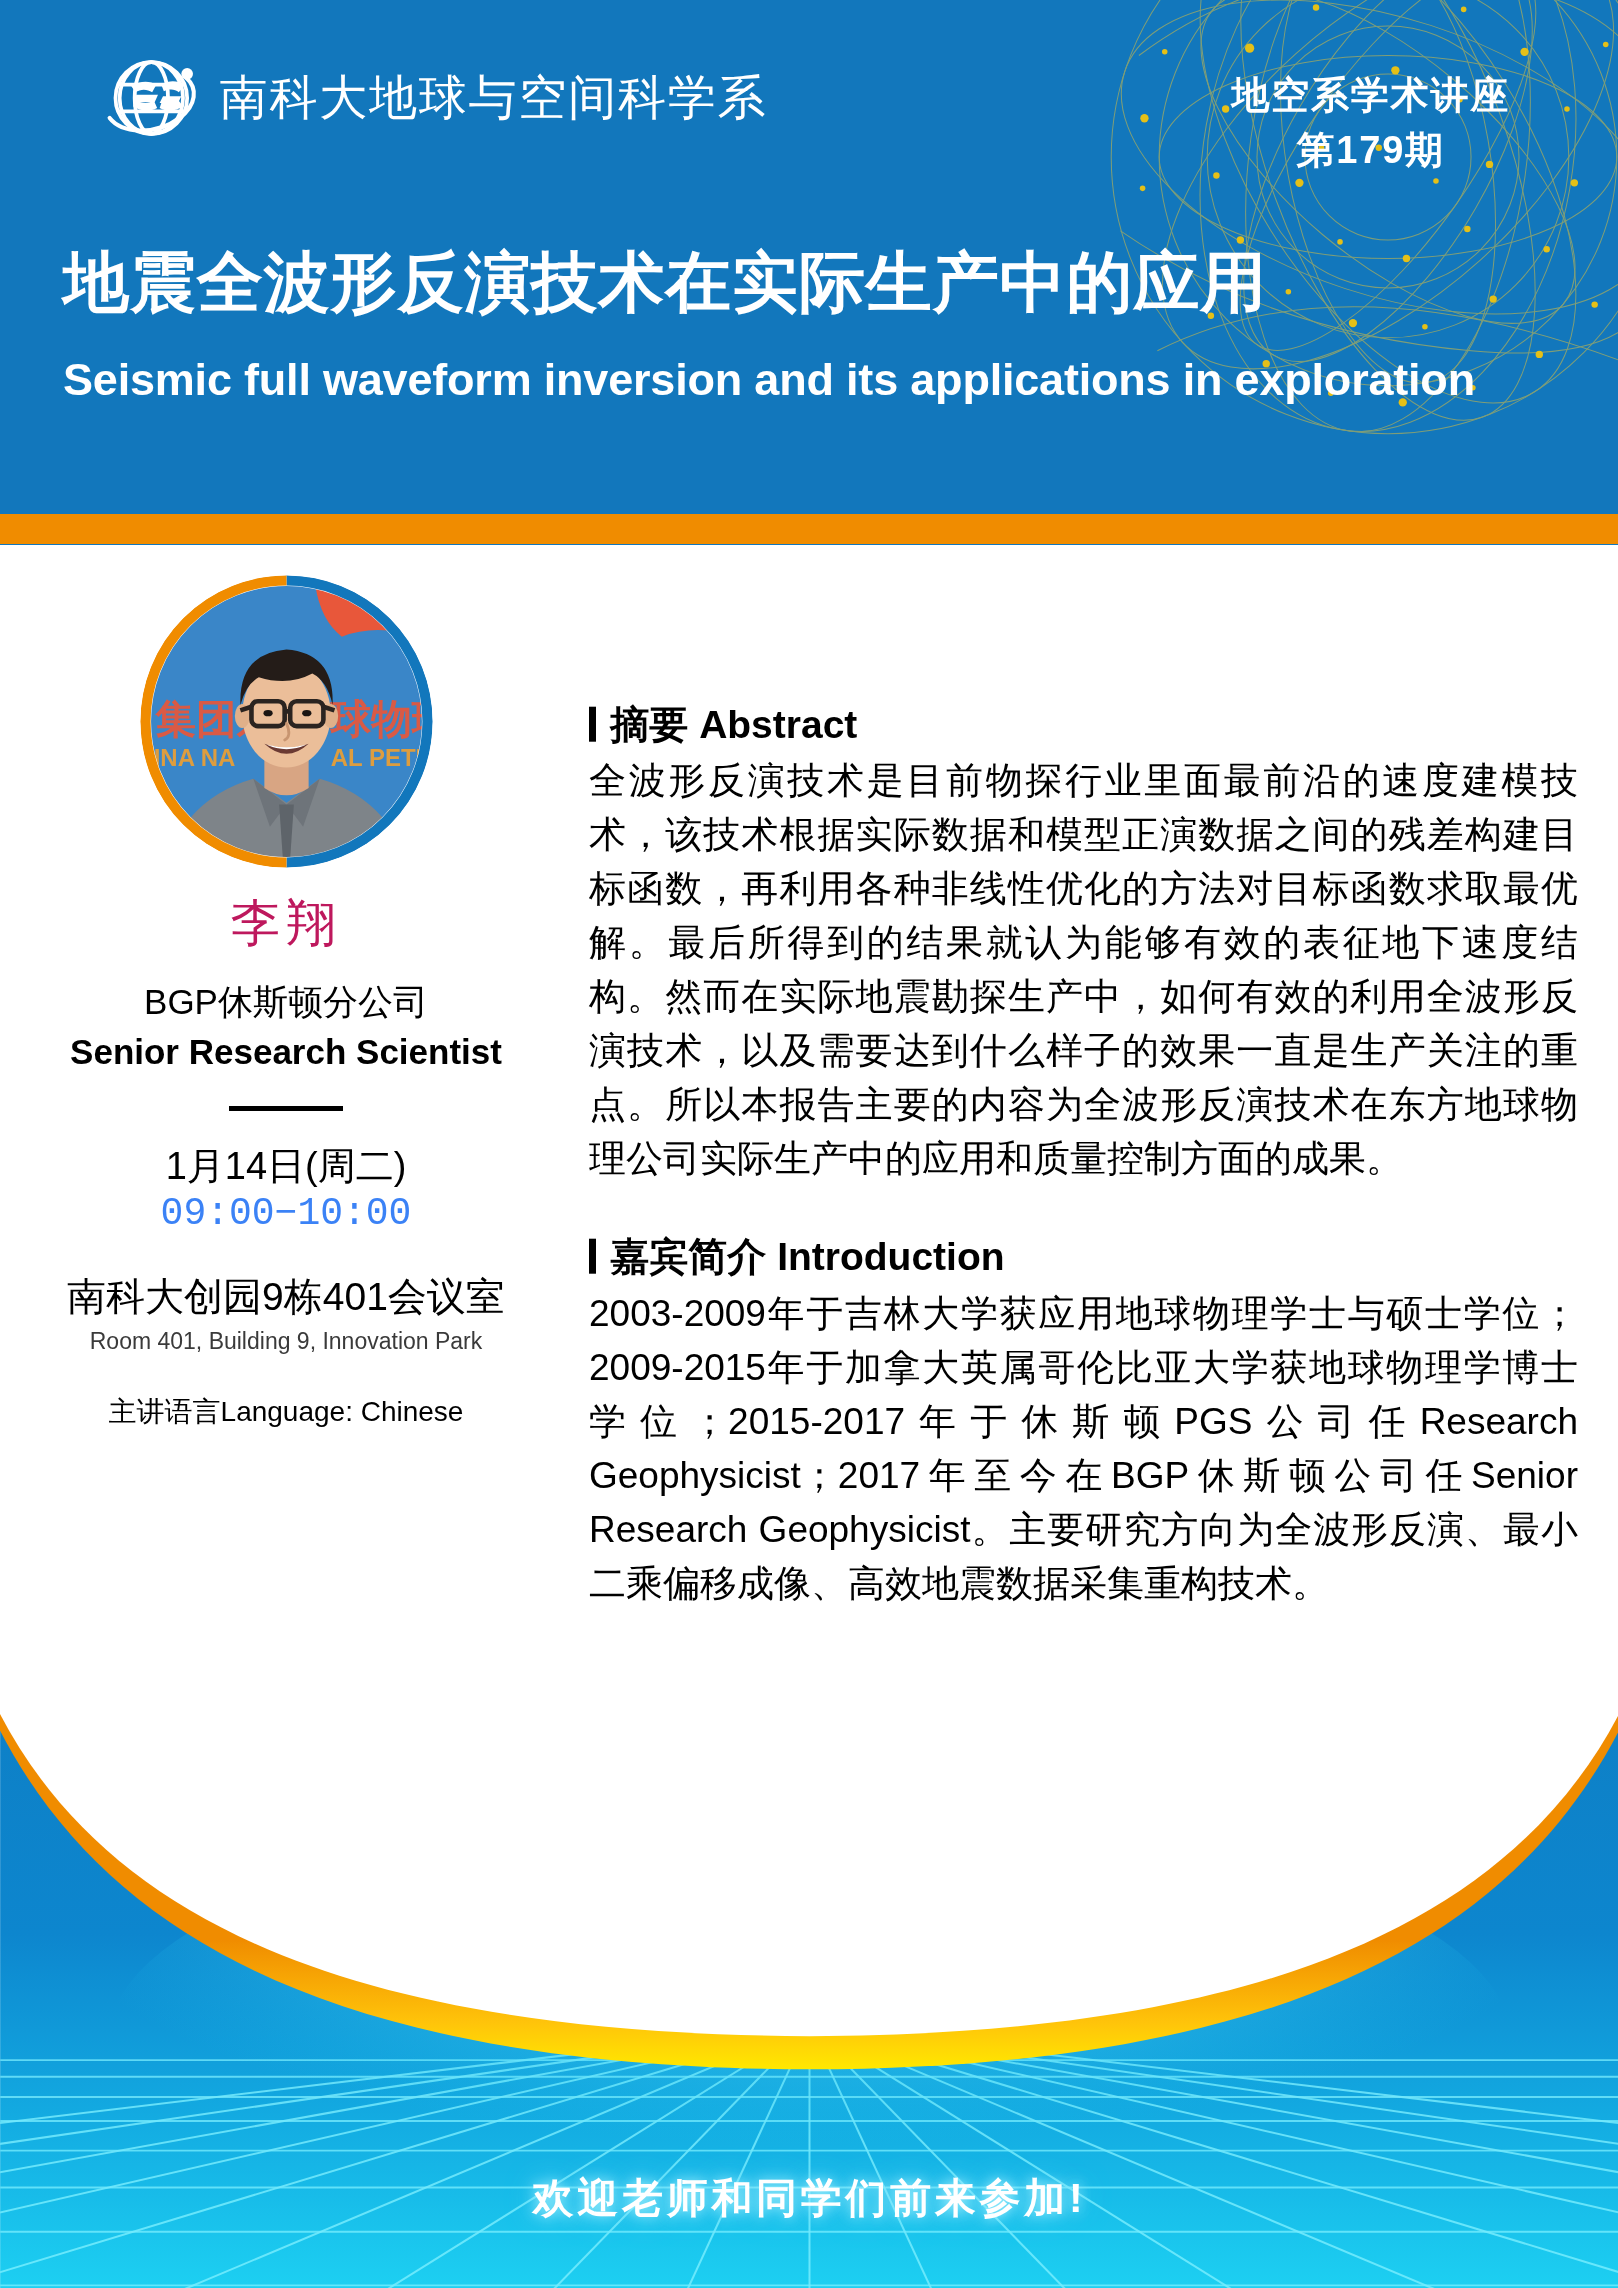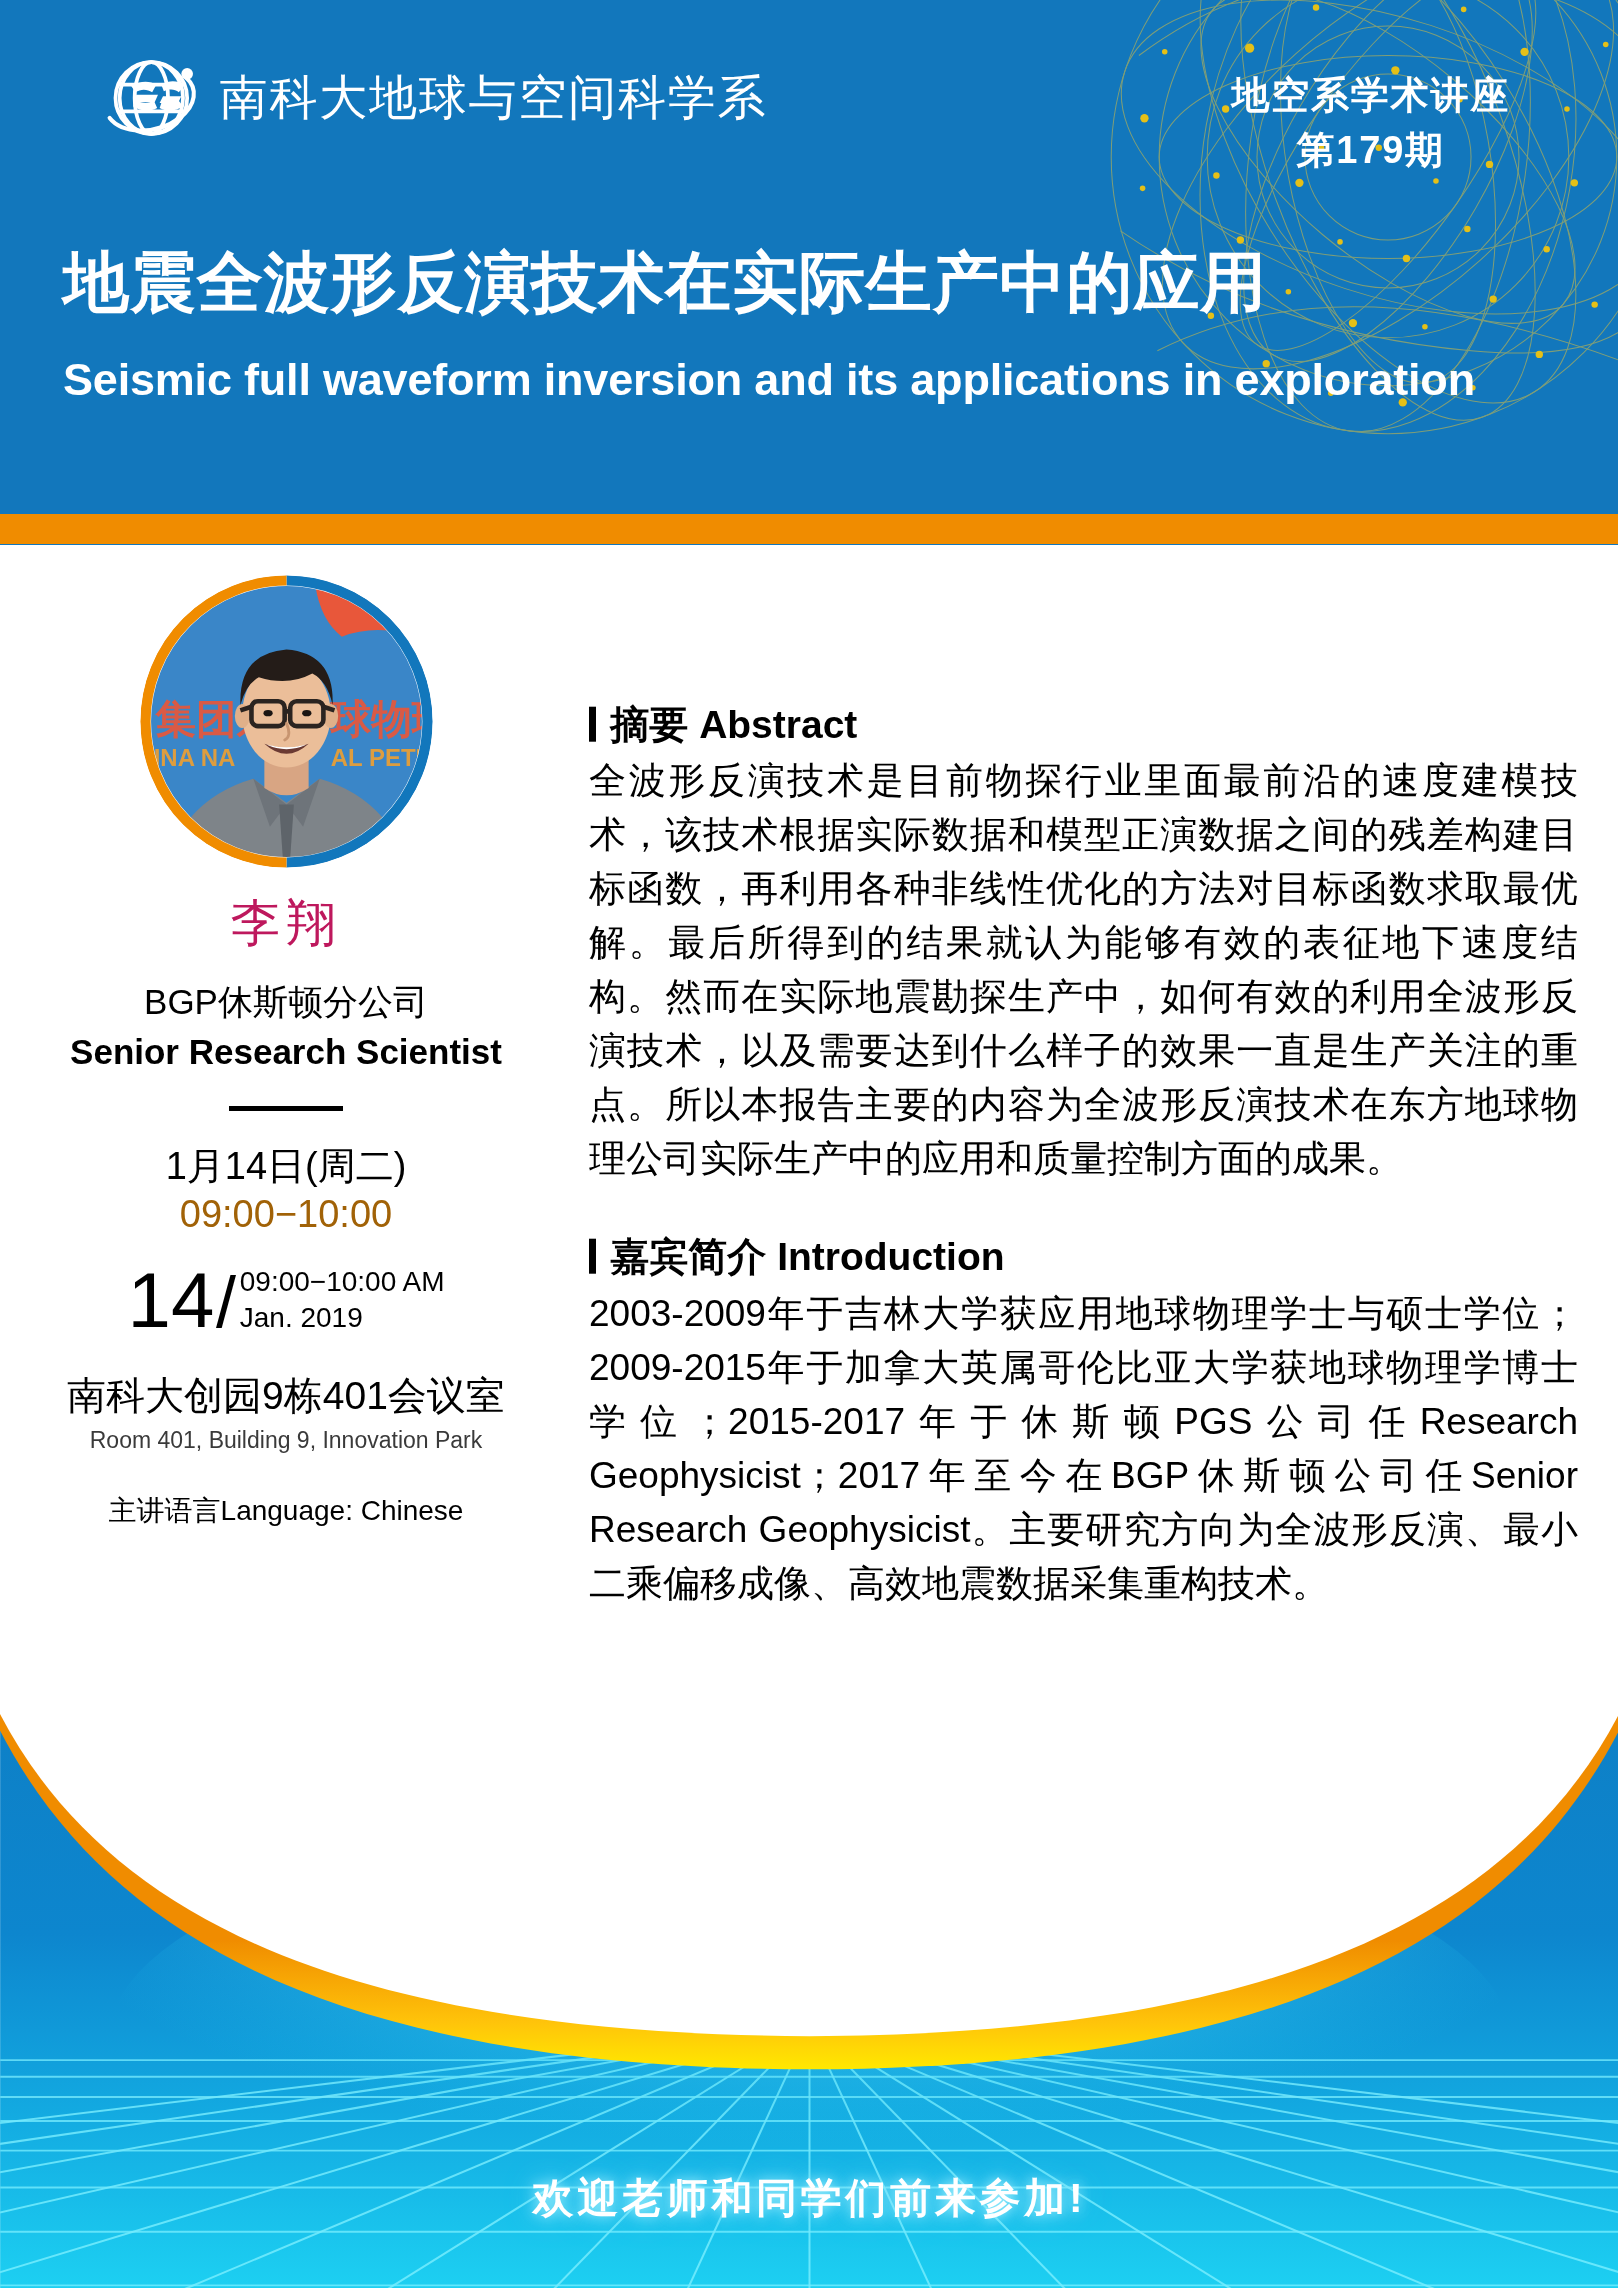--- a/index.html
+++ b/index.html
@@ -205,22 +205,23 @@
   }
   .date-cn {
     margin-top: 31px;
     font-size: 38px;
     color: #000000;
     line-height: 1.28;
     letter-spacing: 0px;
   }
   .time-cn {
     font-size: 38px;
-    color: #a16207;
+    color: #3b82f6;
     line-height: 1.28;
+    font-family: Liberation Mono, monospace;
   }
   .bigdate {
     margin-top: 24px;
     display: flex;
     align-items: center;
     justify-content: center;
     gap: 0px;
   }
   .bigdate-num {
     font-size: 78px;
@@ -567,28 +568,20 @@
 
       <div class="speaker-name">李翔</div>
       <div class="speaker-affil">BGP休斯顿分公司</div>
       <div class="speaker-role">Senior Research Scientist</div>
 
       <div class="divider"></div>
 
       <div class="date-cn">1月14日(周二)</div>
       <div class="time-cn">09:00−10:00</div>
 
-      <div class="bigdate">
-        <span class="bigdate-num">14</span>
-        <span class="bigdate-slash">/</span>
-        <span class="bigdate-sub">
-          <span style="display:block">09:00−10:00 AM</span>
-          <span style="display:block">Jan. 2019</span>
-        </span>
-      </div>
 
       <div class="venue-cn">南科大创园9栋401会议室</div>
       <div class="venue-en">Room 401, Building 9, Innovation Park</div>
       <div class="language">主讲语言Language: Chinese</div>
     </div>
 
     <div class="right-col">
 
       <div class="sec-abstract">
         <div class="sec-head">

